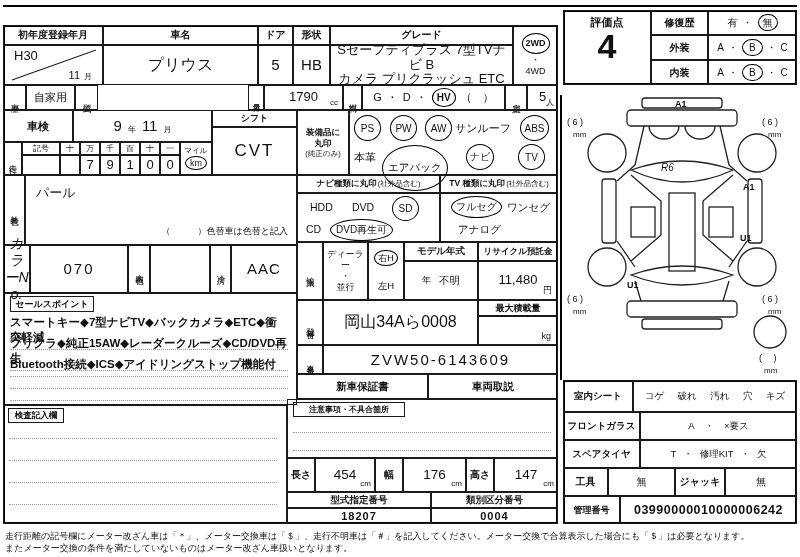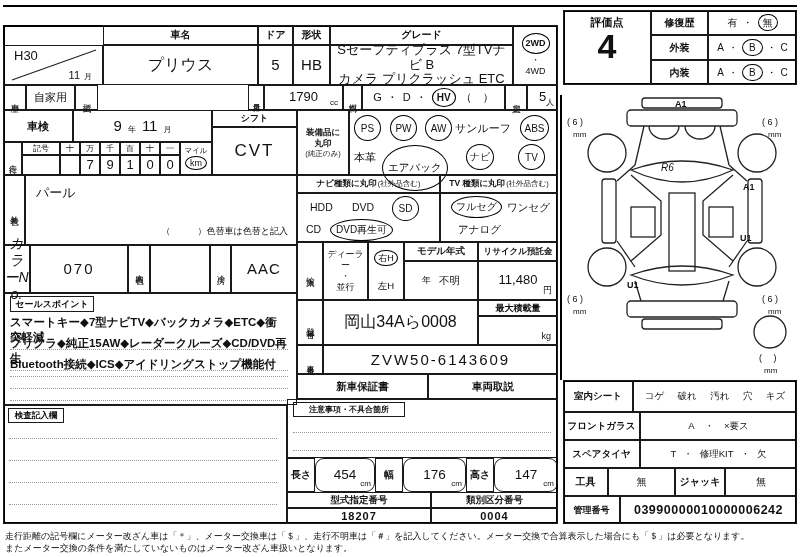--- a/index.html
+++ b/index.html
@@ -8,34 +8,35 @@
   .n{border:none;}
   .b{font-weight:bold;}
   .col{flex-direction:column;}
   .box2{position:absolute;box-sizing:border-box;border:2px solid #000;pointer-events:none;}
   .v{writing-mode:vertical-rl;text-orientation:upright;letter-spacing:1px;font-size:8.5px;}
   .wl{font-size:14px;line-height:1.2;word-break:break-all;padding:1px 0;font-style:italic;}
   .circled{border:1.8px solid #000;border-radius:50%;}
   .it{position:absolute;display:flex;align-items:center;justify-content:center;box-sizing:border-box;}
   .dot{position:absolute;border-bottom:1.5px dotted #9a9a9a;}
   .f7{font-size:7.5px;}.f8{font-size:8px;}.f85{font-size:8.5px;}.f9{font-size:9px;}.f95{font-size:9.5px;}
-  .f10{font-size:10px;}.f105{font-size:10.5px;}.f11{font-size:11px;}.f115{font-size:11.5px;}.f125{font-size:12.5px;}.f13{font-size:13px;}.f135{font-size:13.5px;border-radius:9px;}
+  .f10{font-size:10px;}.f105{font-size:10.5px;}.f11{font-size:11px;}.f115{font-size:11.5px;}.f125{font-size:12.5px;}.f13{font-size:13px;}.f135{font-size:13.5px;}
   .f14{font-size:14px;}.f15{font-size:15px;}.f16{font-size:16px;}.f17{font-size:17px;}.f34{font-size:34px;}
   .unit{position:absolute;font-size:8px;}
   svg text{font-family:"Liberation Sans","DejaVu Sans",sans-serif;fill:#111;}
 </style>
 </head>
 <body>
 
 <div id="sheet">
 
   <div class="c n" style="left:3px;top:5px;width:794px;height:0;border-top:2px solid #000;"></div>
 
   <div class="box2" style="left:3px;top:25px;width:555px;height:499px;"></div>
 
+  <div class="c b f10" style="left:3px;top:25px;width:100px;height:20px;">初年度登録年月</div>
   <div class="c b f10" style="left:103px;top:25px;width:155px;height:20px;">車名</div>
   <div class="c b f10" style="left:258px;top:25px;width:35px;height:20px;">ドア</div>
   <div class="c b f10" style="left:293px;top:25px;width:37px;height:20px;">形状</div>
   <div class="c b f10" style="left:330px;top:25px;width:183px;height:20px;">グレード</div>
   <div class="c col f9" style="left:513px;top:25px;width:45px;height:60px;gap:1px;">
     <span class="b circled" style="padding:4px 3px;">2WD</span>
     <span>・</span>
     <span>4WD</span>
   </div>
 

